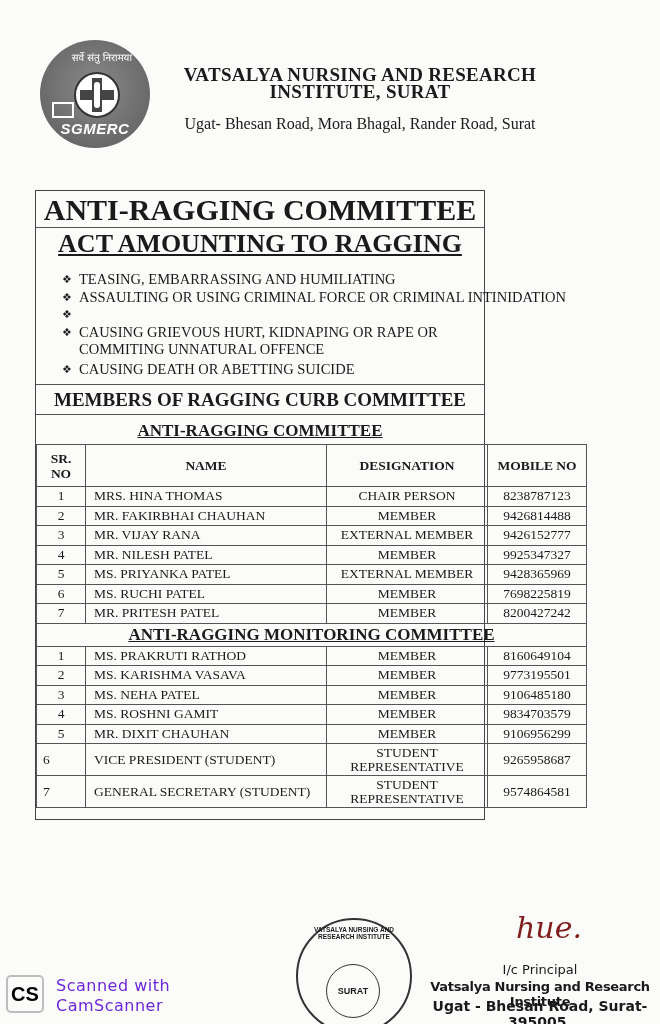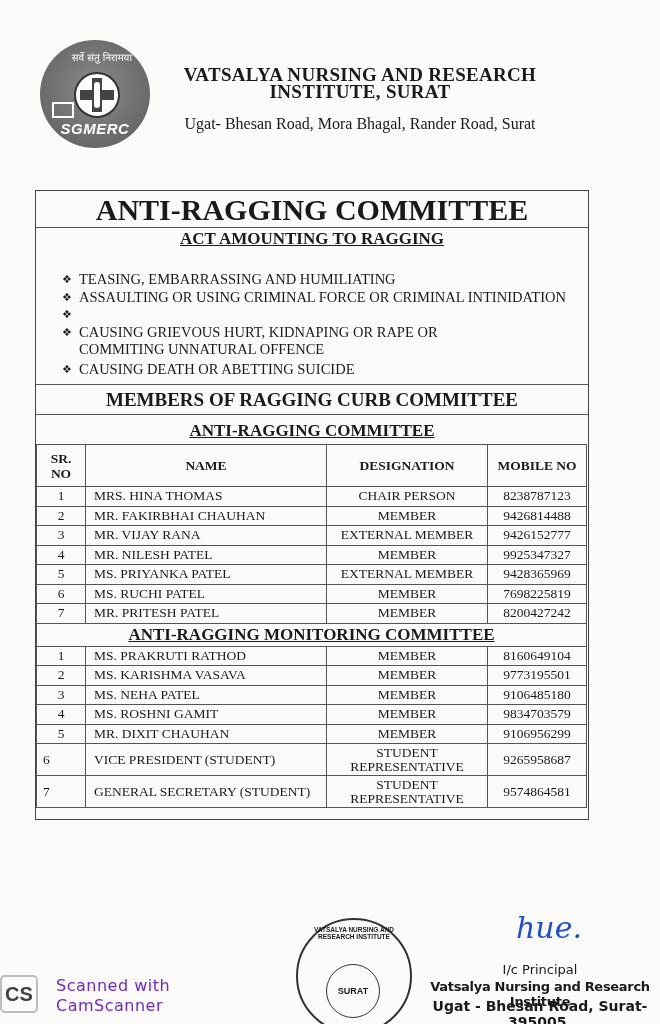--- a/index.html
+++ b/index.html
@@ -30,31 +30,31 @@
       font-size:10px; color:#fff; font-family:"DejaVu Sans", sans-serif;
     }
     .logo-book { position:absolute; left:12px; top:62px; width:18px; height:12px; border:2px solid #fff; }
     .h-title {
       left:150px; width:420px; text-align:center; font-weight:bold; font-size:19px; letter-spacing:0.3px;
     }
     .h-addr { left:150px; width:420px; text-align:center; font-size:16px; top:115px; }
 
     
     .box {
-      left:35px; top:190px; width:554px; height:630px; border:1.5px solid #444;
+      left:35px; top:190px; width:450px; height:630px; border:1.5px solid #444;
       box-sizing:border-box;
     }
     .hline { position:absolute; left:0; right:0; height:0; border-top:1.5px solid #555; }
     .main-title {
       position:absolute; left:0; right:0; top:2px; text-align:center;
       font-weight:bold; font-size:30px;
     }
     .sub-title {
       position:absolute; left:0; right:0; top:38px; text-align:center;
-      font-weight:bold; font-size:17px; text-decoration:underline;
+      font-weight:bold; font-size:26px; text-decoration:underline;
     }
     .bullets { position:absolute; left:26px; top:80px; width:520px; font-size:14.5px; }
     .bullet { display:flex; line-height:17.5px; }
     .bullet .b { width:17px; flex:none; font-size:11px; }
     .members-title {
       position:absolute; left:0; right:0; top:198px; text-align:center; font-weight:bold; font-size:19px;
     }
     .arc-title {
       position:absolute; left:0; right:0; top:230px; text-align:center; font-weight:bold; font-size:17px;
       text-decoration:underline;
@@ -79,26 +79,26 @@
     .stamp-inner {
       position:absolute; left:28px; top:44px; width:52px; height:52px; border-radius:50%; border:1.5px solid #333;
       display:flex; align-items:center; justify-content:center;
       font-family:"Liberation Sans", sans-serif; font-weight:bold; font-size:9px;
     }
     .stamp-ring {
       position:absolute; left:0; right:0; top:4px; text-align:center;
       font-family:"Liberation Sans", sans-serif; font-weight:bold; font-size:8px;
     }
     .sign {
-      left:516px; top:910px; font-family:"DejaVu Serif", serif; font-style:italic; font-size:30px; color:#1d4ed8;
+      left:516px; top:910px; font-family:"DejaVu Serif", serif; font-style:italic; font-size:30px; color:#7f1d1d;
     }
     .principal { left:420px; width:240px; text-align:center; font-family:"DejaVu Sans", sans-serif; }
     .cs-logo {
-      left:0; top:975px; width:38px; height:38px; border:2.5px solid #bdbdbd; border-radius:5px;
-      box-sizing:border-box; color:#404040; font-family:"Liberation Sans", sans-serif; font-weight:bold;
+      left:6px; top:975px; width:38px; height:38px; border:2.5px solid #bdbdbd; border-radius:5px;
+      box-sizing:border-box; color:#000000; font-family:"Liberation Sans", sans-serif; font-weight:bold;
       font-size:20px; display:flex; align-items:center; justify-content:center;
     }
     .cs-text {
       left:56px; font-family:"DejaVu Sans", sans-serif; font-size:16px; color:#6d28d9; letter-spacing:0.5px;
     }
   </style>
 </head>
 <body>
 
 <div class="abs logo">

